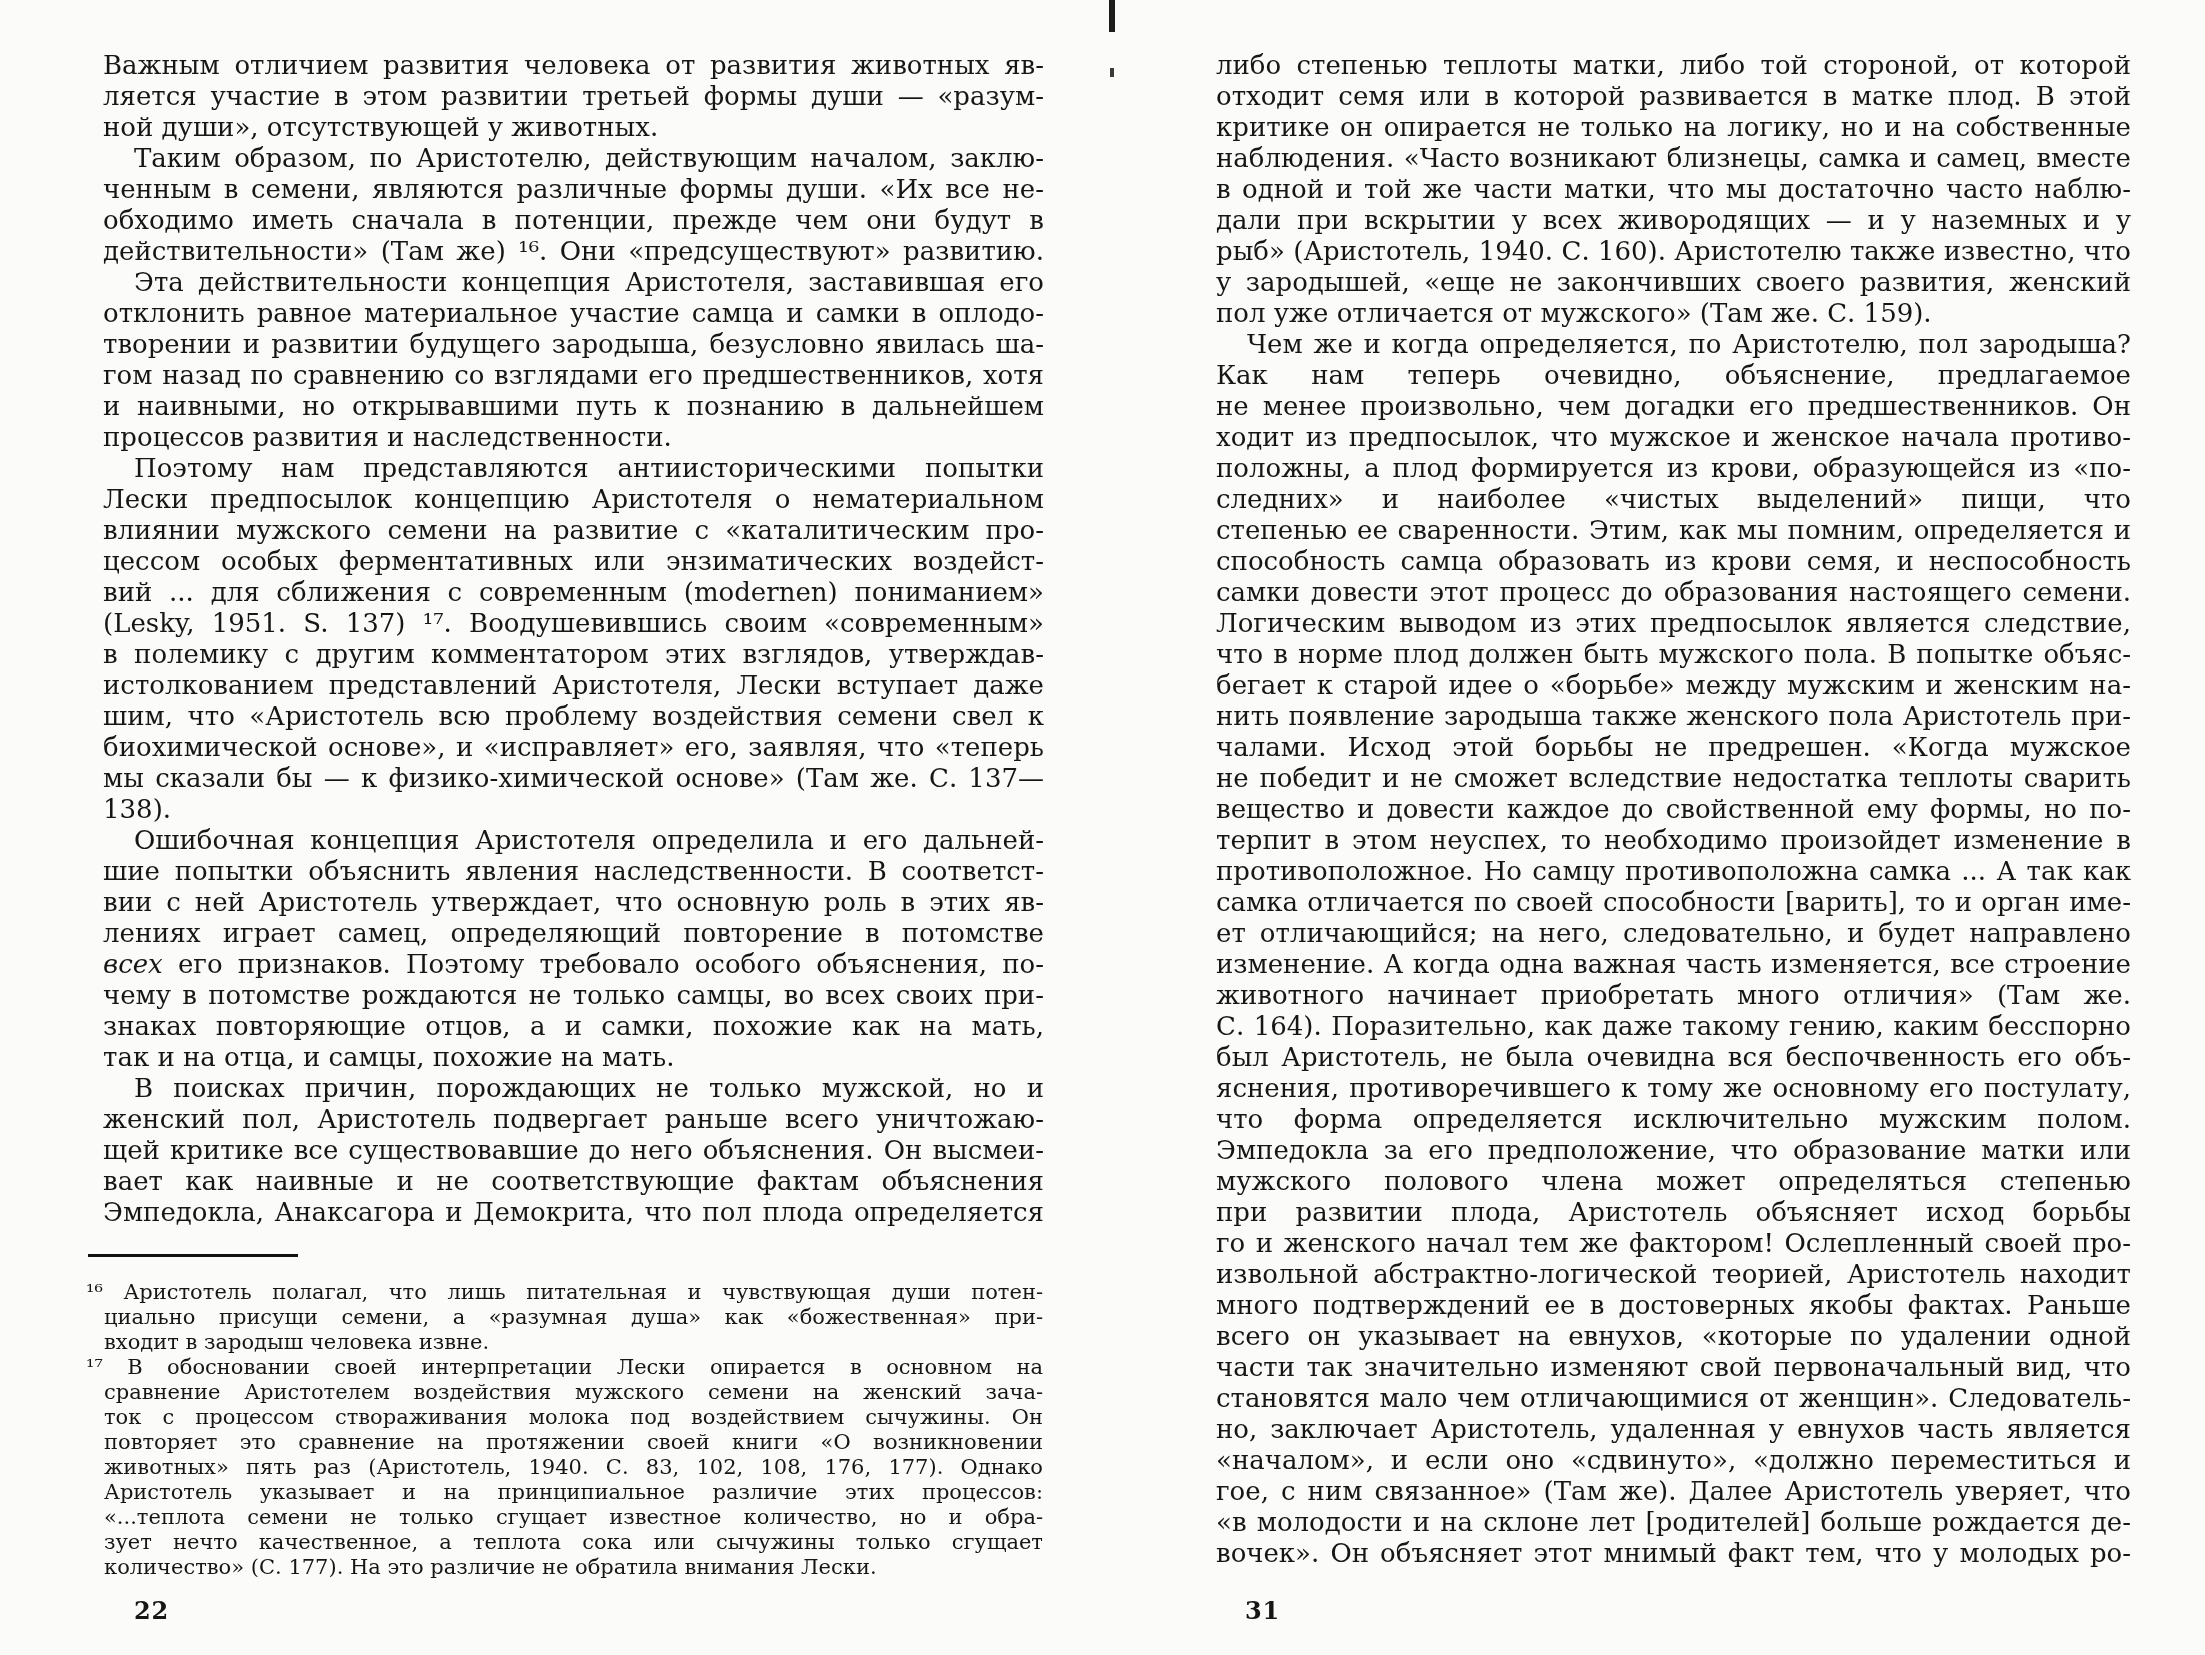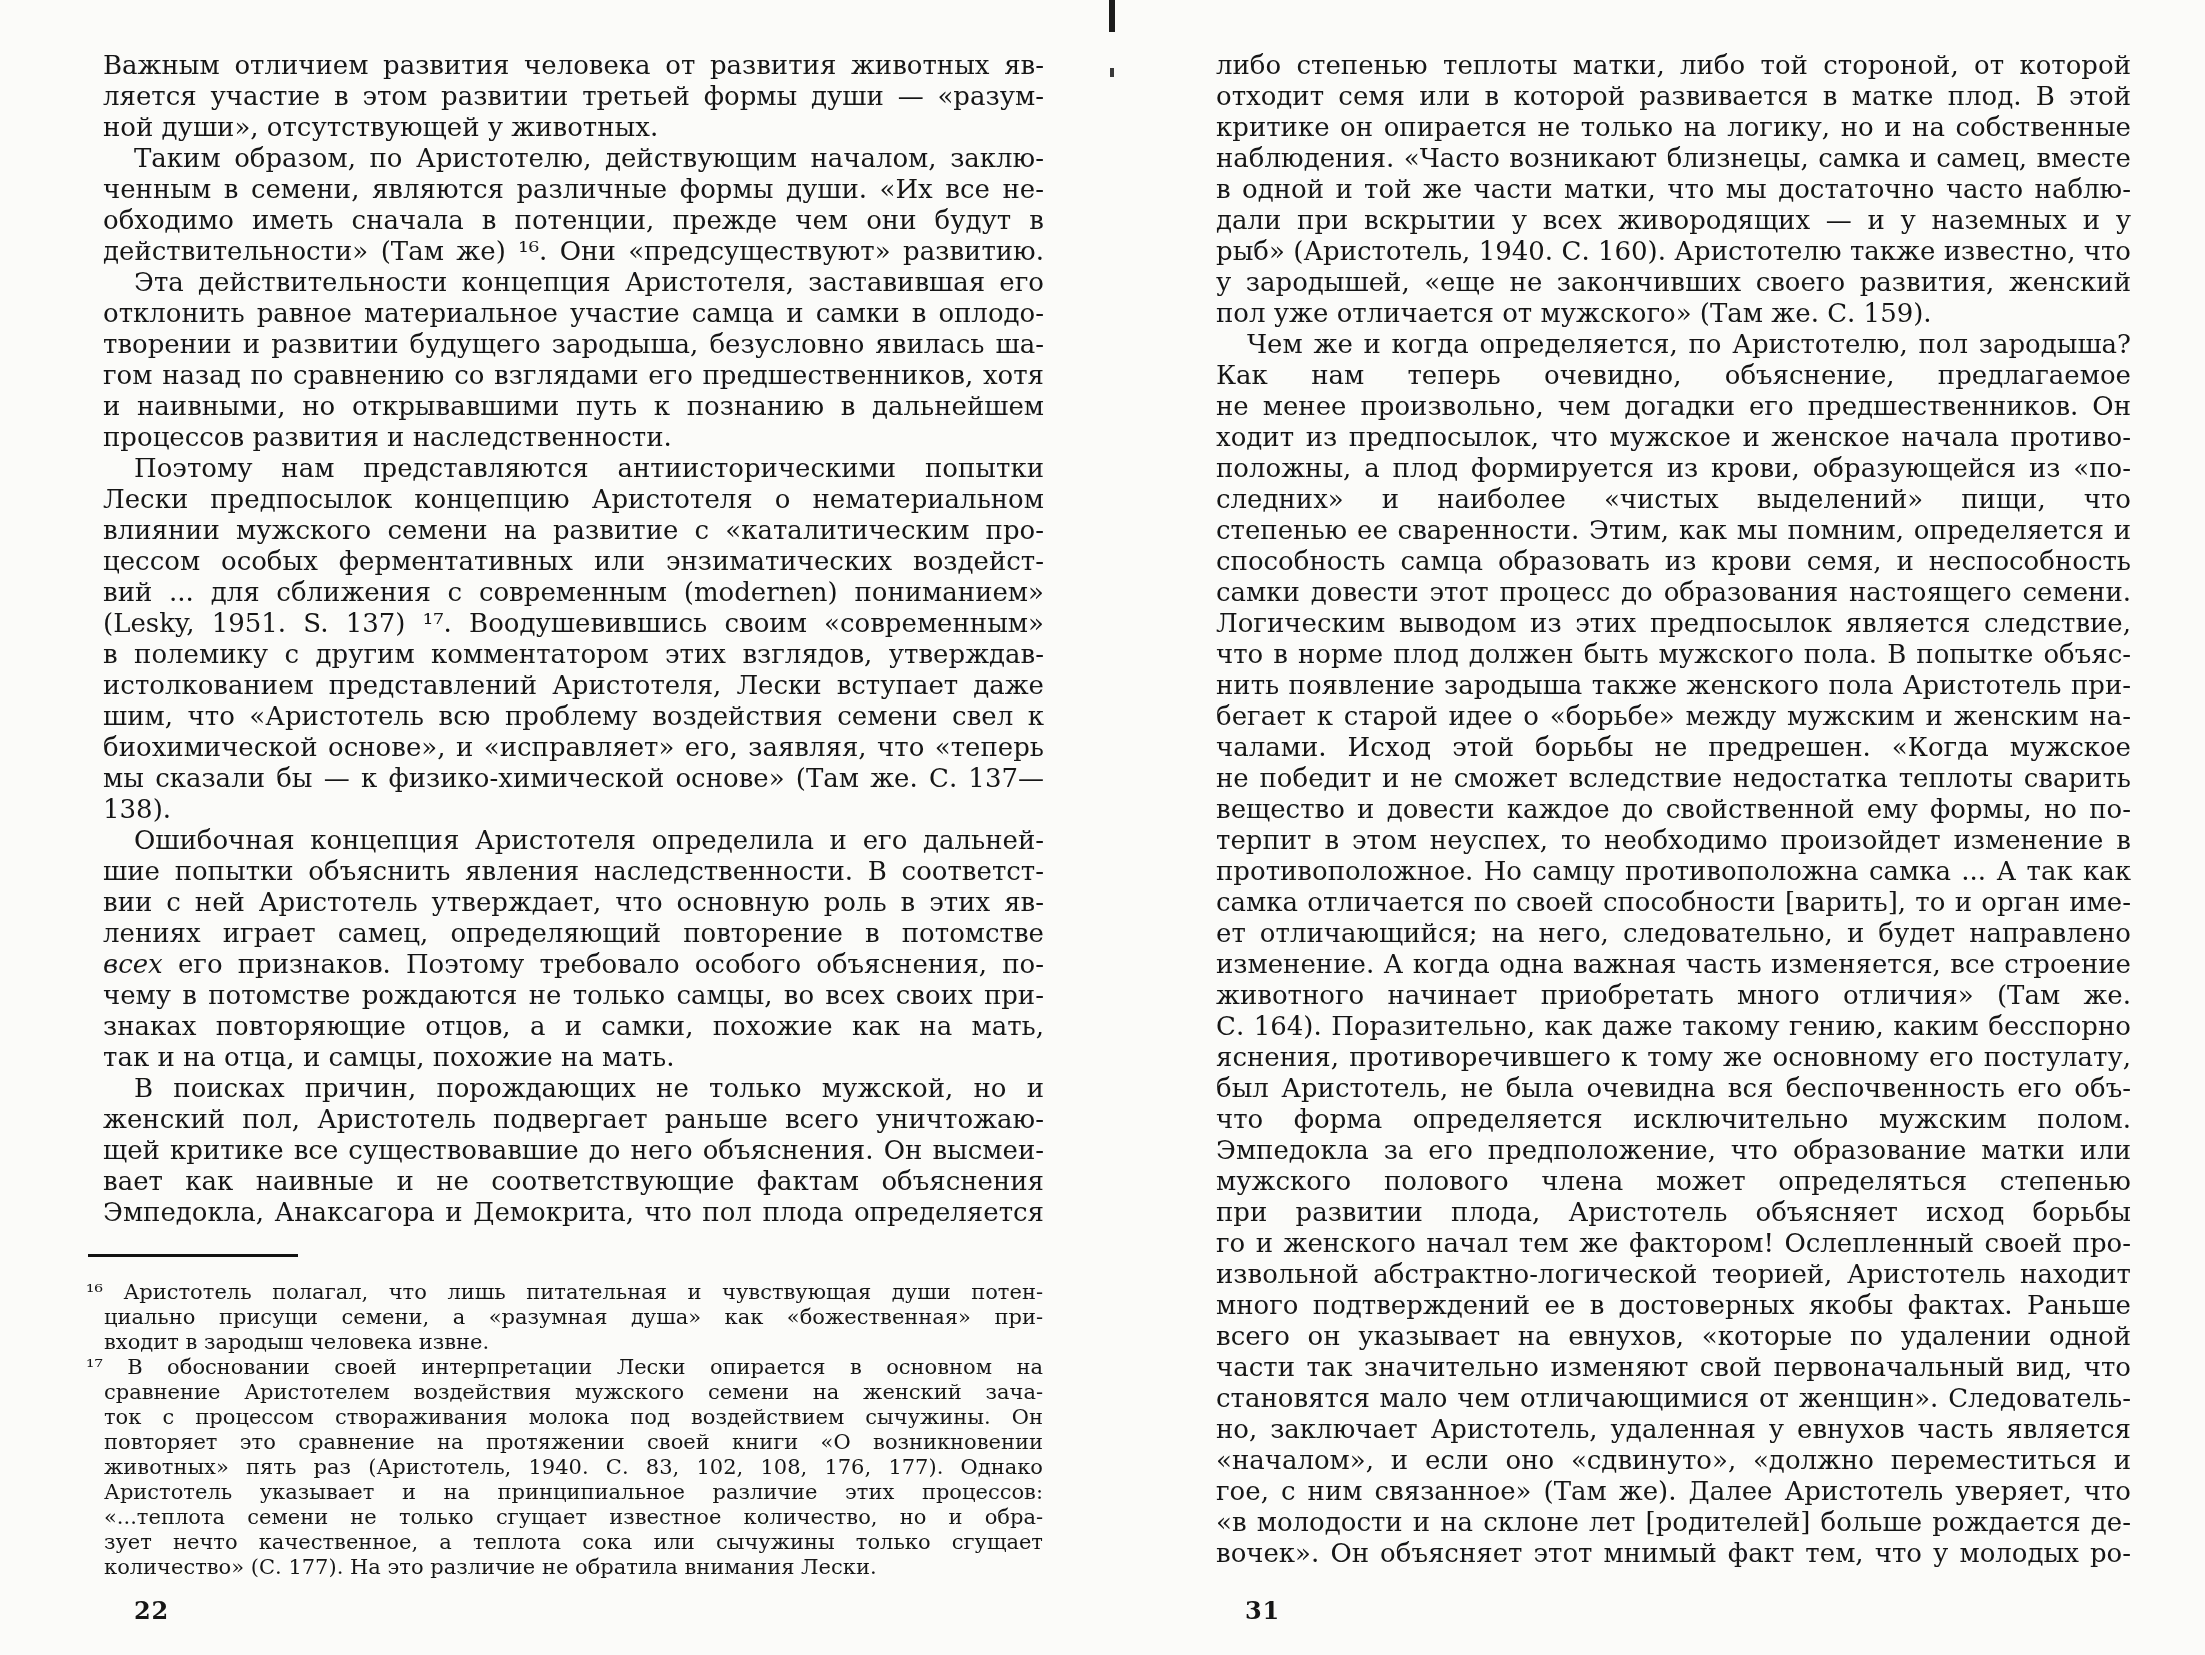--- a/index.html
+++ b/index.html
@@ -141,34 +141,34 @@
         <div class="line">Как нам теперь очевидно, объяснение, предлагаемое Аристотелем,</div>
         <div class="line">не менее произвольно, чем догадки его предшественников. Он ис-</div>
         <div class="line">ходит из предпосылок, что мужское и женское начала противо-</div>
         <div class="line">положны, а плод формируется из крови, образующейся из «по-</div>
         <div class="line">следних» и наиболее «чистых выделений» пищи, что определяется</div>
         <div class="line">степенью ее сваренности. Этим, как мы помним, определяется и</div>
         <div class="line">способность самца образовать из крови семя, и неспособность</div>
         <div class="line">самки довести этот процесс до образования настоящего семени.</div>
         <div class="line">Логическим выводом из этих предпосылок является следствие,</div>
         <div class="line">что в норме плод должен быть мужского пола. В попытке объяс-</div>
+        <div class="line">бегает к старой идее о «борьбе» между мужским и женским на-</div>
         <div class="line">нить появление зародыша также женского пола Аристотель при-</div>
-        <div class="line">бегает к старой идее о «борьбе» между мужским и женским на-</div>
         <div class="line">чалами. Исход этой борьбы не предрешен. «Когда мужское начало</div>
         <div class="line">не победит и не сможет вследствие недостатка теплоты сварить</div>
         <div class="line">вещество и довести каждое до свойственной ему формы, но по-</div>
         <div class="line">терпит в этом неуспех, то необходимо произойдет изменение в</div>
         <div class="line">противоположное. Но самцу противоположна самка ... А так как</div>
         <div class="line">самка отличается по своей способности [варить], то и орган име-</div>
         <div class="line">ет отличающийся; на него, следовательно, и будет направлено</div>
         <div class="line">изменение. А когда одна важная часть изменяется, все строение</div>
         <div class="line">животного начинает приобретать много отличия» (Там же.</div>
         <div class="line">С. 164). Поразительно, как даже такому гению, каким бесспорно</div>
+        <div class="line">был Аристотель, не была очевидна вся беспочвенность его объ-</div>
         <div class="line">яснения, противоречившего к тому же основному его постулату,</div>
-        <div class="line">был Аристотель, не была очевидна вся беспочвенность его объ-</div>
         <div class="line">что форма определяется исключительно мужским полом. Высмеяв</div>
         <div class="line">Эмпедокла за его предположение, что образование матки или</div>
         <div class="line">мужского полового члена может определяться степенью теплоты</div>
         <div class="line">при развитии плода, Аристотель объясняет исход борьбы мужско-</div>
         <div class="line">го и женского начал тем же фактором! Ослепленный своей про-</div>
         <div class="line">извольной абстрактно-логической теорией, Аристотель находит</div>
         <div class="line">много подтверждений ее в достоверных якобы фактах. Раньше</div>
         <div class="line">всего он указывает на евнухов, «которые по удалении одной</div>
         <div class="line">части так значительно изменяют свой первоначальный вид, что</div>
         <div class="line">становятся мало чем отличающимися от женщин». Следователь-</div>

